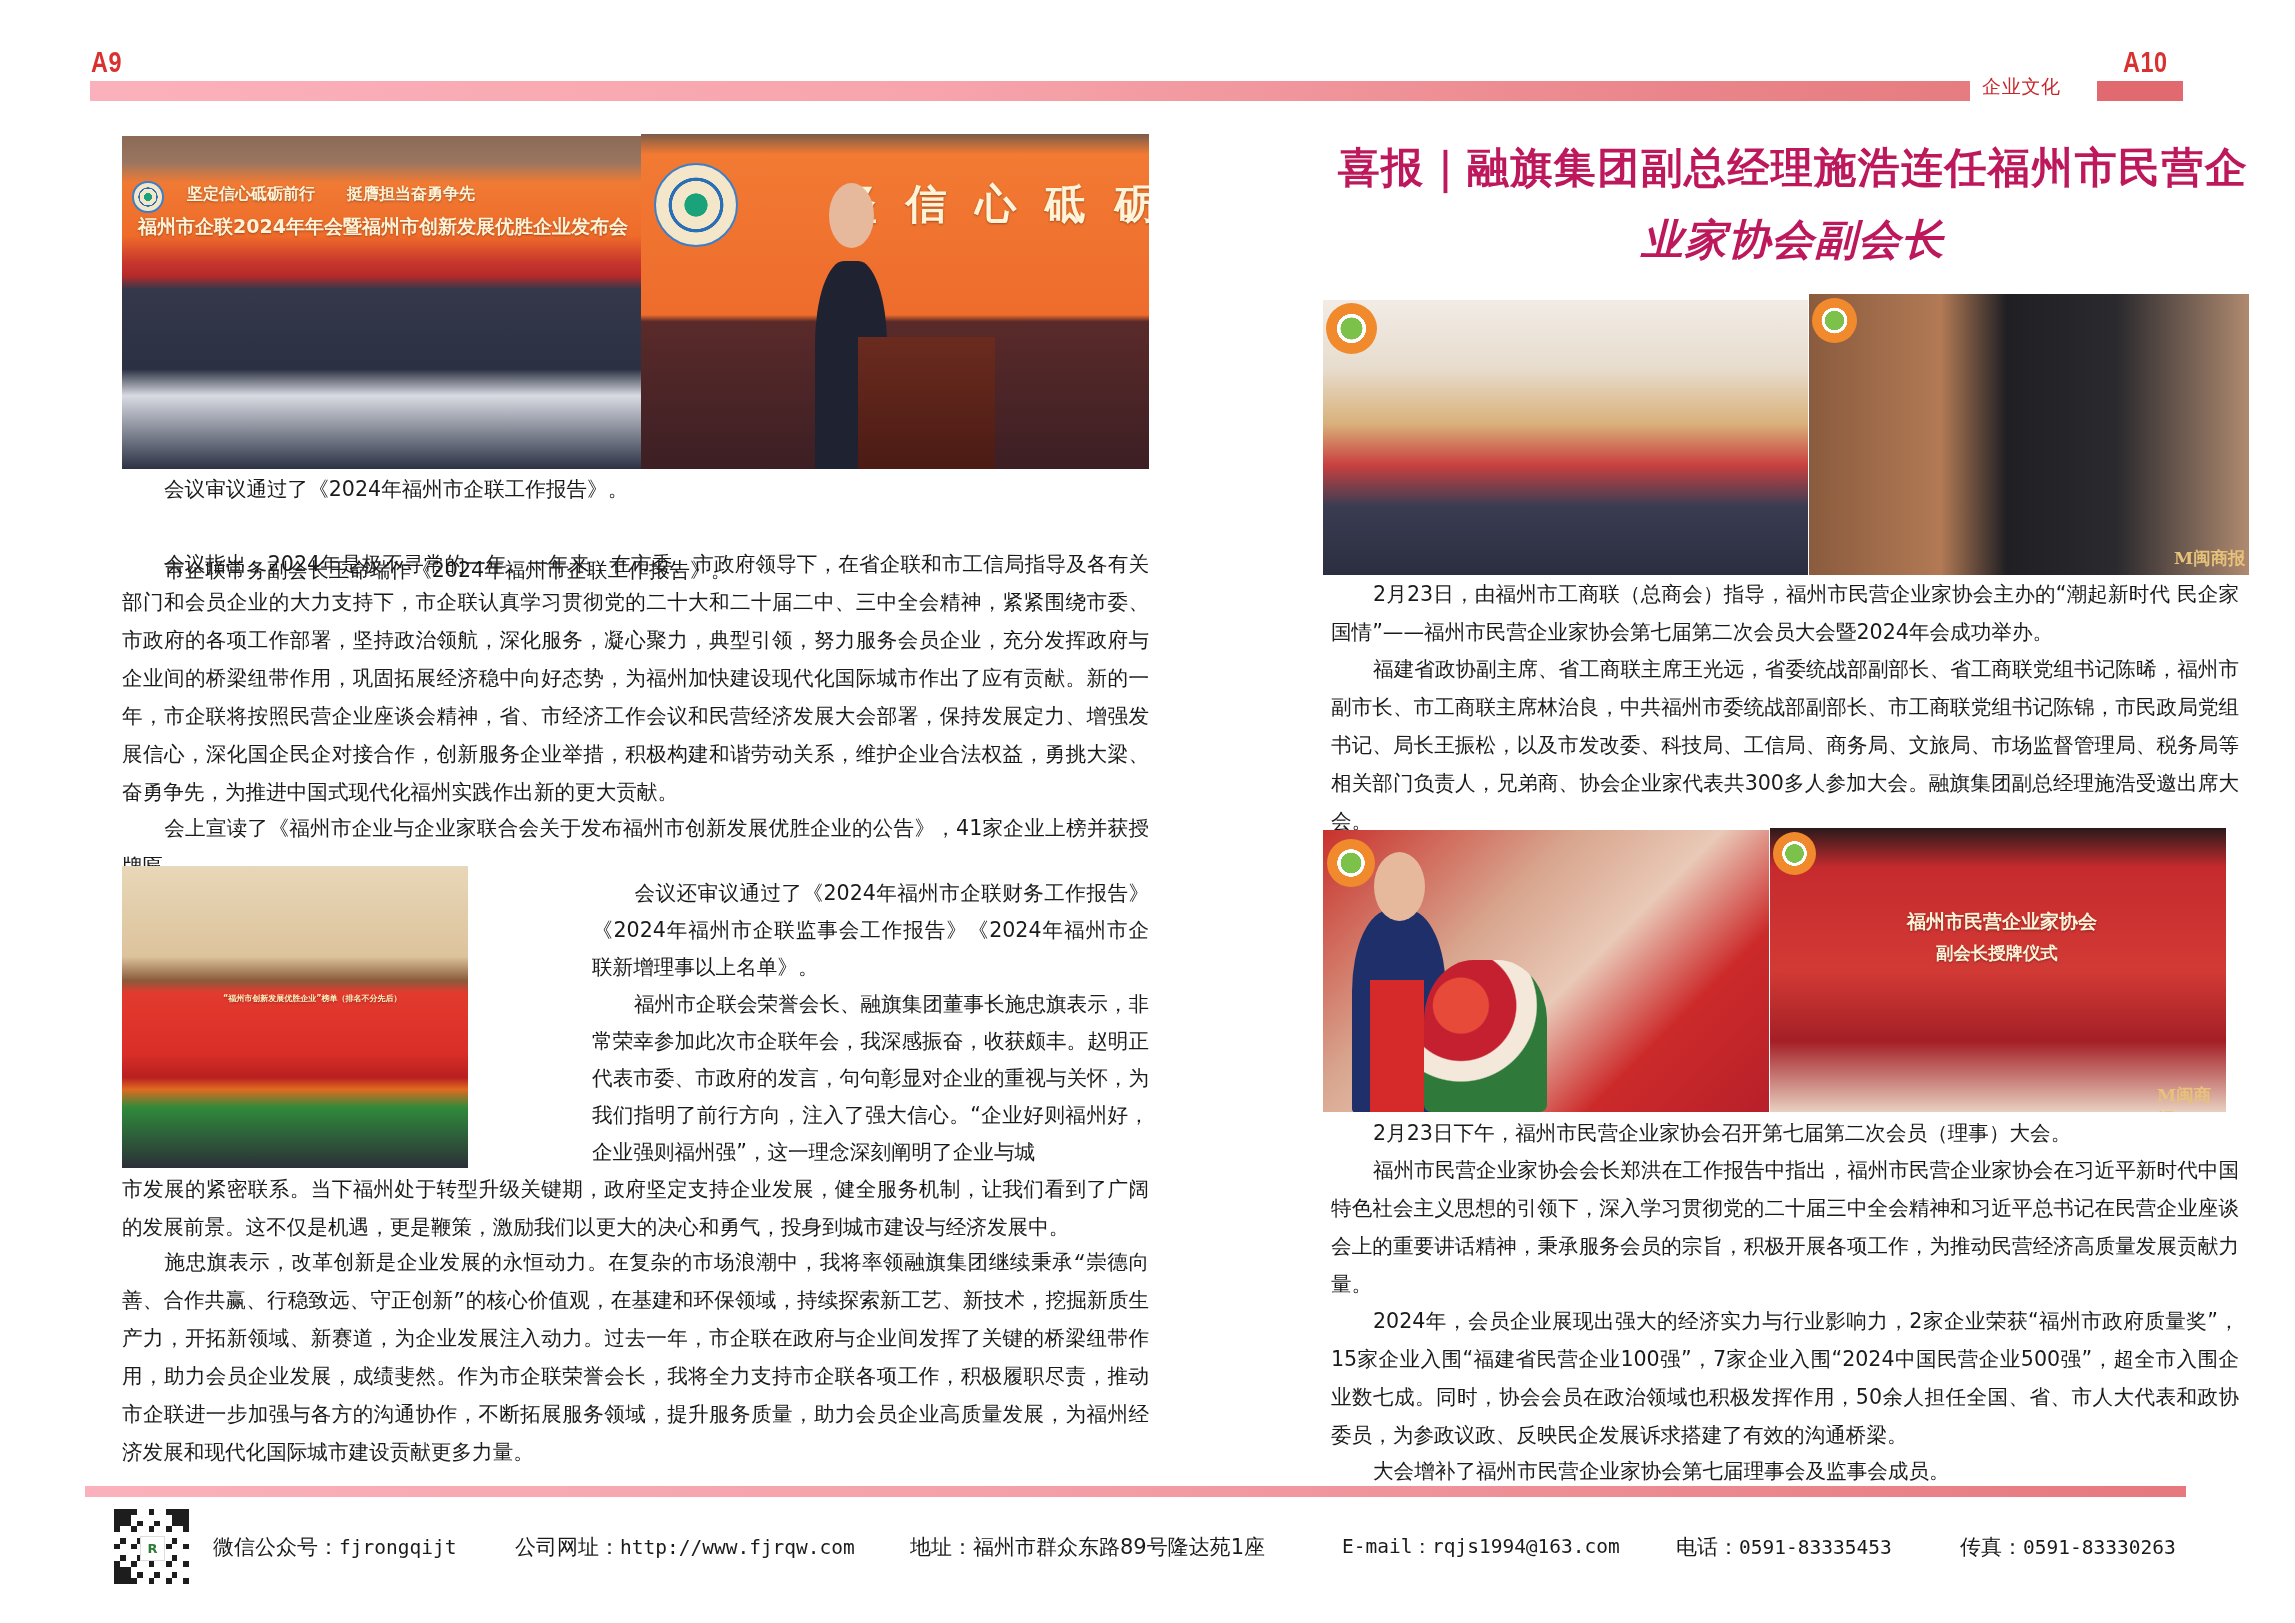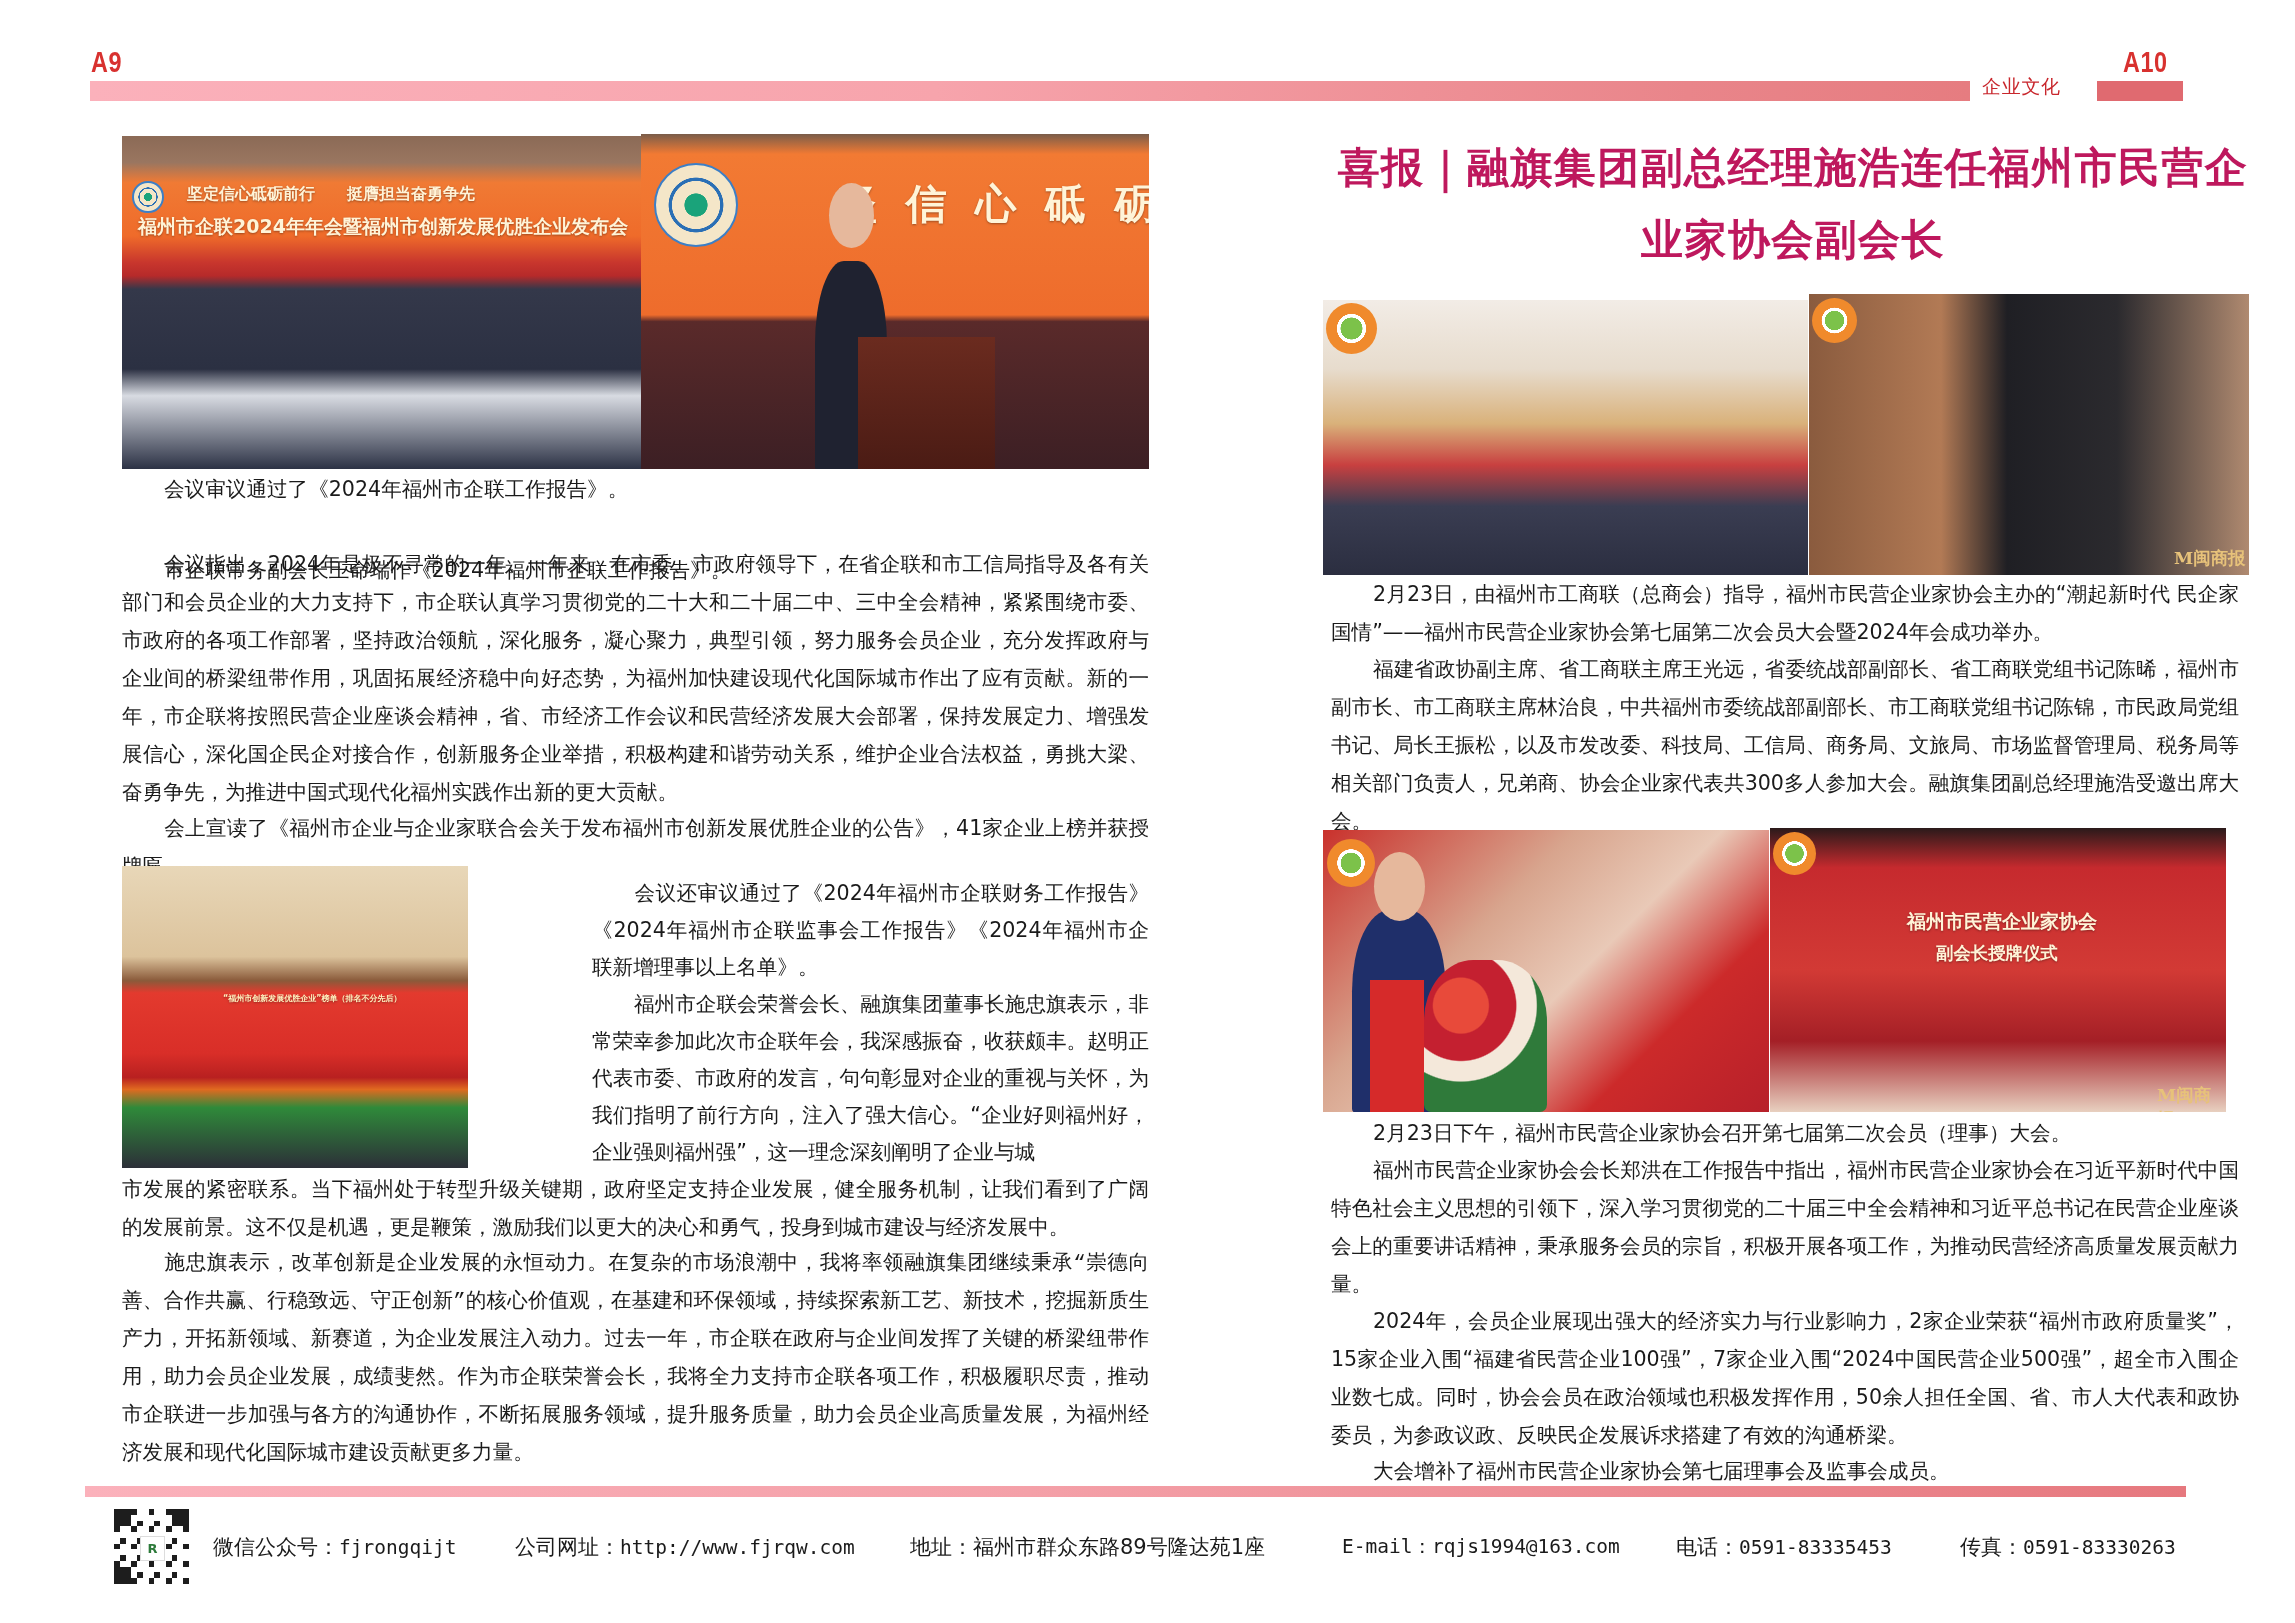--- a/index.html
+++ b/index.html
@@ -84,21 +84,21 @@
 <div class="photo ph-awards" style="left:122px;top:866px;width:346px;height:302px;">
   <div class="ph-banner" style="left:101px;top:127px;font-size:8px;color:#fff3c0;">“福州市创新发展优胜企业”榜单（排名不分先后）</div>
 </div>
 
 <p class="para" style="left:592px;top:875px;width:557px;line-height:37px;"><span class="ind"></span><span>会议还审议通过了《2024年福州市企联财务工作报告》《2024年福州市企联监事会工作报告》《2024年福州市企联新增理事以上名单》。</span></p>
 <p class="para" style="left:592px;top:986px;width:557px;line-height:37px;"><span class="ind"></span><span>福州市企联会荣誉会长、融旗集团董事长施忠旗表示，非常荣幸参加此次市企联年会，我深感振奋，收获颇丰。赵明正代表市委、市政府的发言，句句彰显对企业的重视与关怀，为我们指明了前行方向，注入了强大信心。“企业好则福州好，企业强则福州强”，这一理念深刻阐明了企业与城</span></p>
 <p class="para" style="left:122px;top:1170px;width:1027px;"><span>市发展的紧密联系。当下福州处于转型升级关键期，政府坚定支持企业发展，健全服务机制，让我们看到了广阔的发展前景。这不仅是机遇，更是鞭策，激励我们以更大的决心和勇气，投身到城市建设与经济发展中。</span></p>
 <p class="para" style="left:122px;top:1245px;width:1027px;font-family:Liberation Mono, monospace;"><span class="ind"></span><span>施忠旗表示，改革创新是企业发展的永恒动力。在复杂的市场浪潮中，我将率领融旗集团继续秉承“崇德向善、合作共赢、行稳致远、守正创新”的核心价值观，在基建和环保领域，持续探索新工艺、新技术，挖掘新质生产力，开拓新领域、新赛道，为企业发展注入动力。过去一年，市企联在政府与企业间发挥了关键的桥梁纽带作用，助力会员企业发展，成绩斐然。作为市企联荣誉会长，我将全力支持市企联各项工作，积极履职尽责，推动市企联进一步加强与各方的沟通协作，不断拓展服务领域，提升服务质量，助力会员企业高质量发展，为福州经济发展和现代化国际城市建设贡献更多力量。</span></p>
 
 <div class="title" style="top:132px;">喜报｜融旗集团副总经理施浩连任福州市民营企</div>
-<div class="title" style="top:204px;">业家协会副会长</div>
+<div class="title" style="top:204px;font-style:italic;">业家协会副会长</div>
 
 <div class="photo ph-venue" style="left:1323px;top:300px;width:485px;height:275px;">
   <div class="ph-logo" style="left:2.9px;top:2.9px;width:51px;height:51px;"></div>
 </div>
 <div class="photo ph-portrait" style="left:1809px;top:294px;width:440px;height:281px;">
   <div class="ph-logo" style="left:2.9px;top:4.3px;width:45px;height:45px;"></div>
   <div class="ph-watermark" style="left:365px;top:252px;font-size:17.4px;">M闽商报</div>
 </div>
 
 <p class="para" style="left:1331px;top:575px;width:908px;"><span class="ind"></span><span>2月23日，由福州市工商联（总商会）指导，福州市民营企业家协会主办的“潮起新时代 民企家国情”——福州市民营企业家协会第七届第二次会员大会暨2024年会成功举办。</span></p>

